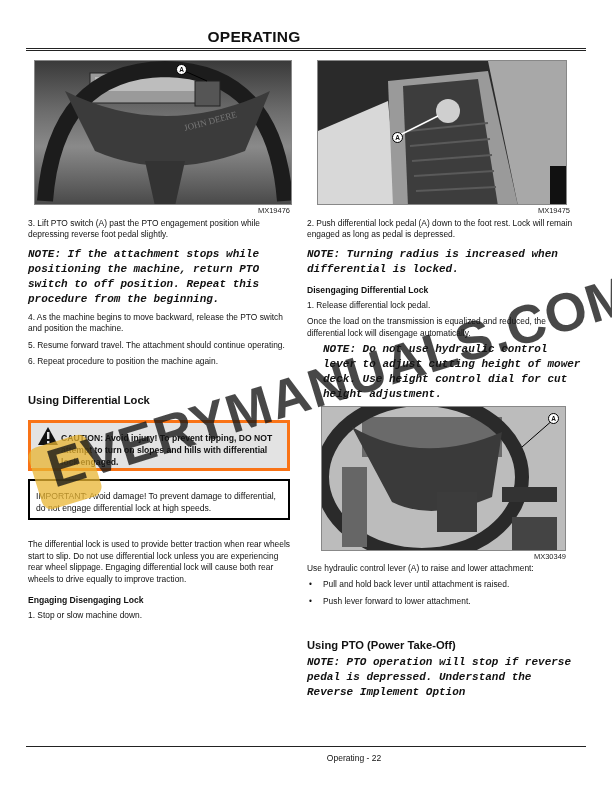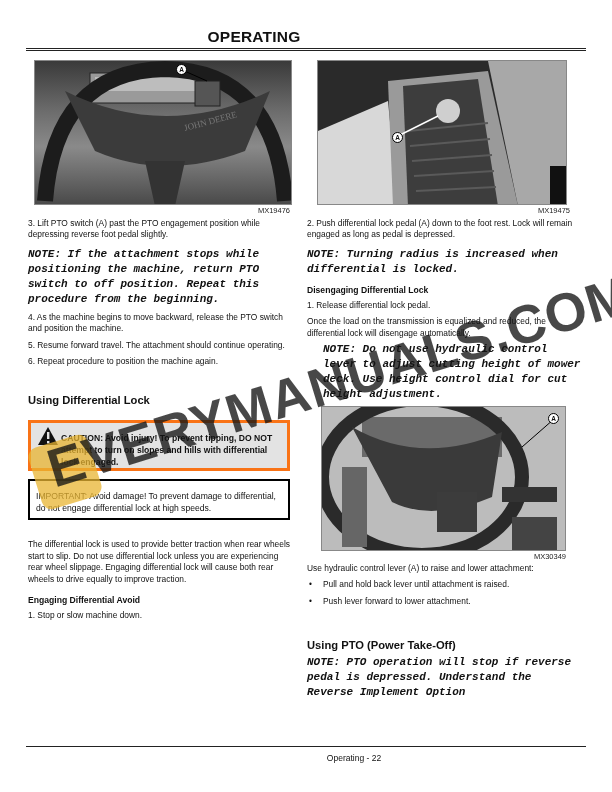--- a/index.html
+++ b/index.html
@@ -71,21 +71,21 @@
           <polygon points="11,1 21,19 1,19" fill="#111"></polygon>
           <rect x="10" y="6" width="2.4" height="7" fill="#e3e3e3"></rect>
           <rect x="10" y="15" width="2.4" height="2.4" fill="#e3e3e3"></rect>
         </svg>
     </span>
     <span>CAUTION: Avoid injury! To prevent tipping, DO NOT attempt to turn on slopes and hills with differential lock engaged.</span>
   </div>
   <div class="important" style="margin-top:8px;">IMPORTANT: Avoid damage!  To prevent damage to differential, do not engage differential lock at high speeds.</div>
 
   <p class="para" style="margin-top:19px;">The differential lock is used to provide better traction when rear wheels start to slip. Do not use differential lock unless you are experiencing rear wheel slippage. Engaging differential lock will cause both rear wheels to drive equally to improve traction.</p>
-  <div class="h3" style="margin-top:10px;">Engaging Differential Avoid</div>
+  <div class="h3" style="margin-top:10px;">Engaging Disengaging Lock</div>
   <p class="para">1.  Stop or slow machine down.</p>
 </div>
 
 <div class="col col-right">
   <div class="figure" style="width:250px;height:145px;margin-left:10px;background:#555;">
     <svg width="250" height="145">
       <rect x="0" y="0" width="250" height="145" fill="#2a2a2a"></rect>
       <path d="M0 70 L70 40 L80 145 L0 145 Z" fill="#d8d8d8"></path>
       <path d="M70 20 L170 10 L200 145 L75 145 Z" fill="#9a9a9a"></path>
       <path d="M85 25 L160 18 L180 145 L90 145 Z" fill="#3d3d3d"></path>

